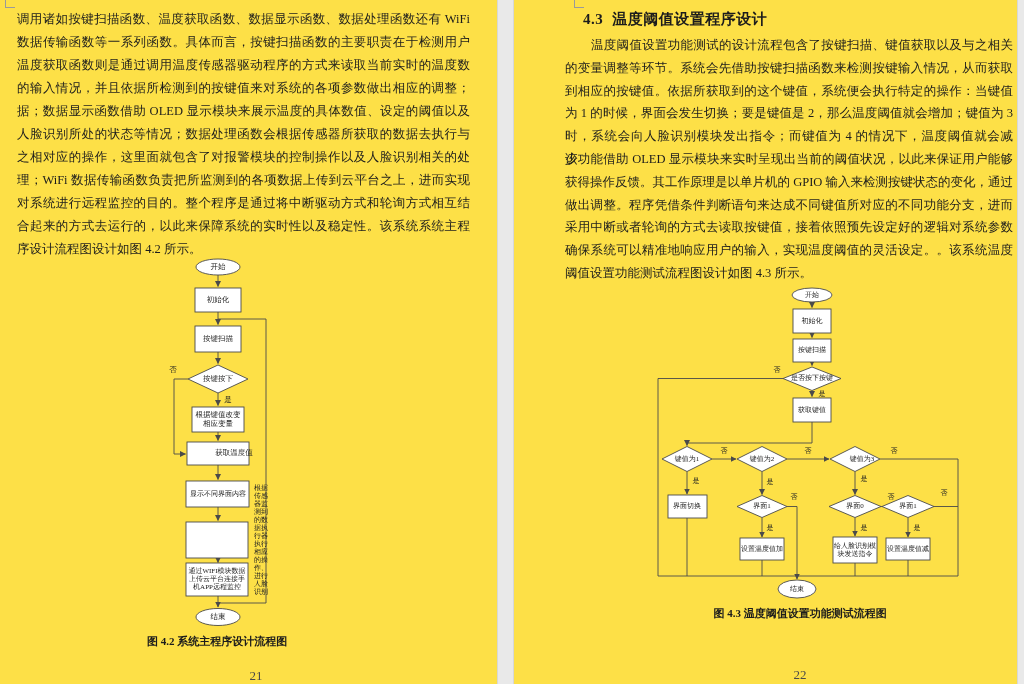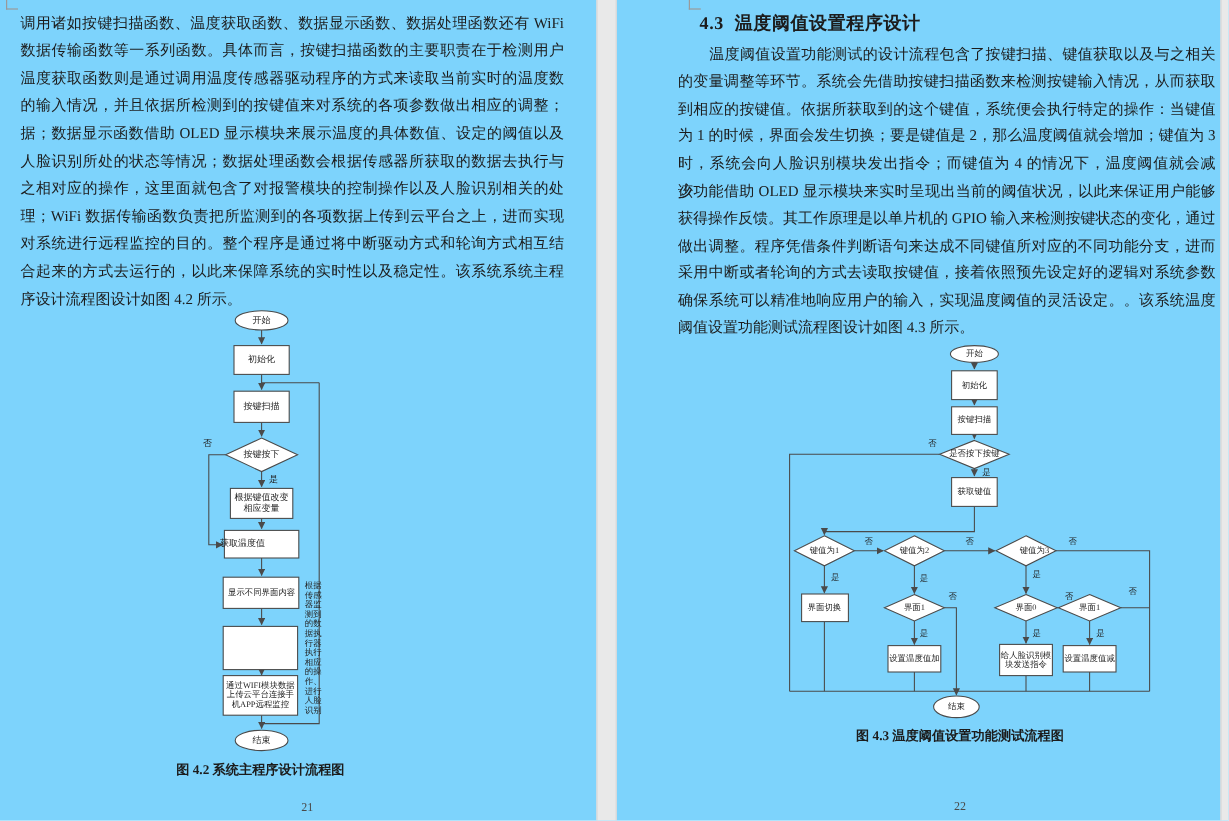--- a/index.html
+++ b/index.html
@@ -1,16 +1,16 @@
 <!DOCTYPE html>
 <html><head>
 <meta charset="utf-8">
 <style>
   html,body { margin:0; padding:0; background:#fff; }
-  .canvas { position:relative; width:1024px; height:684px; background:#7dd3fc; overflow:hidden;
+  .canvas { position:relative; width:1024px; height:684px; background:#fde047; overflow:hidden;
             font-family:"Liberation Serif","DejaVu Serif",serif; color:#1c1c1c; }
 
   
   .gutter { position:absolute; top:0; height:684px; background:#e9e9e9;
             border-left:1px solid #d7d7d7; border-right:1px solid #d7d7d7; box-sizing:border-box; }
   .gutter.mid { left:497px; width:17px; }
   .gutter.right { left:1017px; width:7px; border-right:none; }
   .corner-mark { position:absolute; width:9px; height:7px;
                  border-left:1px solid #9a9a9a; border-bottom:1px solid #9a9a9a; }
 
@@ -20,21 +20,21 @@
                 text-align:justify; overflow:visible; }
   .para.rp .line { width:448px; height:22.8px; line-height:22.8px; }
   .line.just { text-align-last:justify; }
   .line.indent { text-indent:26px; }
 
   .heading { position:absolute; left:583px; top:10px; font-weight:bold; font-size:15px;
              letter-spacing:0.5px; }
   .heading .num { margin-right:9px; }
 
   .caption { position:absolute; font-weight:bold; font-size:11px; text-align:center; }
-  .pagenum { position:absolute; font-size:10px; color:#4a4a4a; }
+  .pagenum { position:absolute; font-size:13px; color:#4a4a4a; }
 
   
   .flow { position:absolute; }
   .flow svg { position:absolute; left:0; top:0; }
   .fl { position:absolute; transform:translate(-50%,-50%); white-space:pre-line;
         text-align:center; font-size:7.5px; line-height:8.5px; color:#222; }
   .flow.fr .fl { font-size:7px; line-height:8px; }
   .fl.s  { font-size:7px;  line-height:8px; }
   .fl.xs { font-size:6.5px; line-height:7.5px; }
 </style>
@@ -99,21 +99,21 @@
         </g>
       </svg>
       <span class="fl" style="left:148px;top:15px;">开始</span>
       <span class="fl" style="left:148px;top:48px;">初始化</span>
       <span class="fl" style="left:148px;top:87px;">按键扫描</span>
       <span class="fl" style="left:148px;top:127px;">按键按下</span>
       <span class="fl" style="left:103px;top:118px;">否</span>
       <span class="fl" style="left:158px;top:148px;">是</span>
       <span class="fl" style="left:148px;top:167px;">根据键值改变
 相应变量</span>
-      <span class="fl" style="left:132px;top:201px;">获取温度值</span>
+      <span class="fl" style="left:164px;top:201px;">获取温度值</span>
       <span class="fl s" style="left:148px;top:242px;">显示不同界面内容</span>
       <span class="fl s" style="left:147px;top:288px;margin-left:44px;">根据传感器监测到
 的数据执行器执行
 相应的操作、进行
 人脸识别</span>
       <span class="fl s" style="left:147px;top:327px;">通过WIFI模块数据
 上传云平台连接手
 机APP远程监控</span>
       <span class="fl" style="left:148px;top:365px;">结束</span>
     </div>

